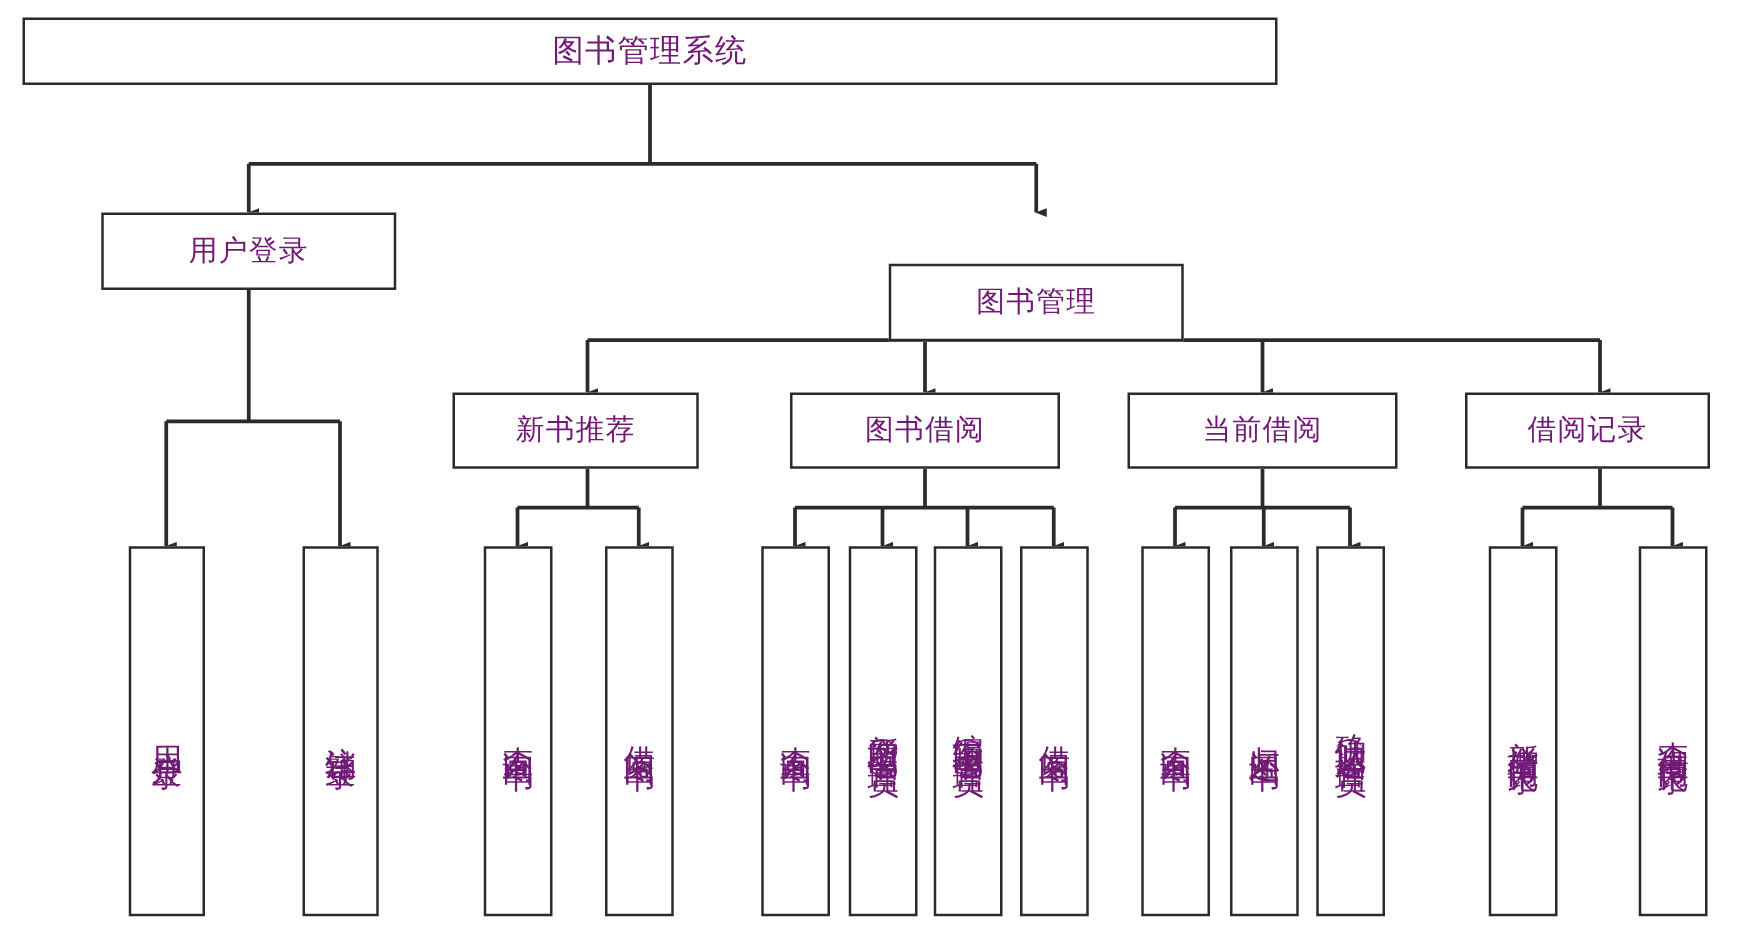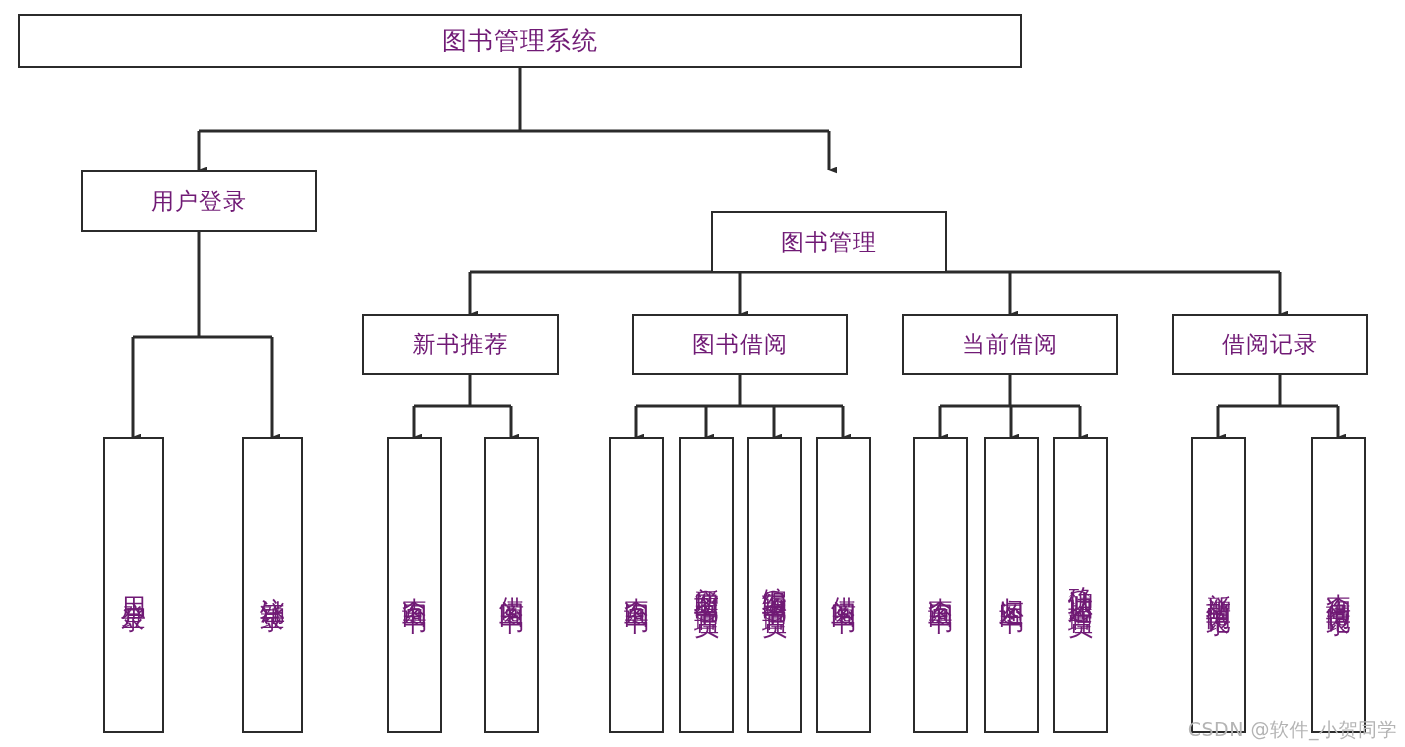--- a/index.html
+++ b/index.html
@@ -172,14 +172,13 @@
         <span class="node-label">确认归还（管理员）</span>
       </div>
       <div class="node-box node-leaf" style="left: 1191px; top: 437px; width: 55px; height: 296px;">
         <span class="node-label">新增借阅记录</span>
       </div>
       <div class="node-box node-leaf" style="left: 1311px; top: 437px; width: 55px; height: 296px;">
         <span class="node-label">查询借阅记录</span>
       </div>
     </div>
 
-  <div class="watermark">CSDN @软件_小贺同学</div>
 </div>
 
 </body></html>

